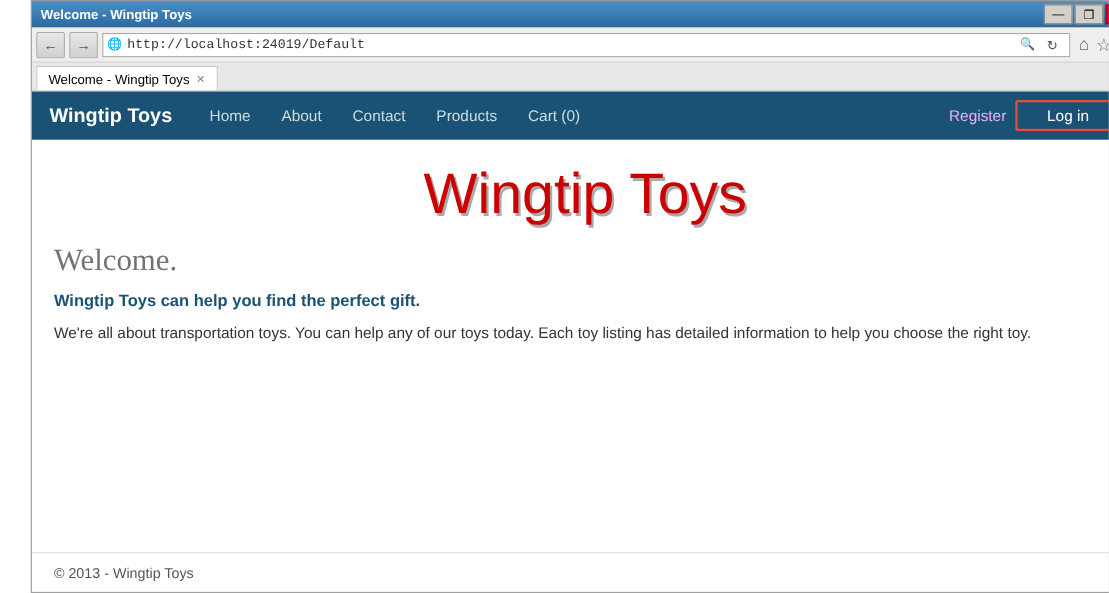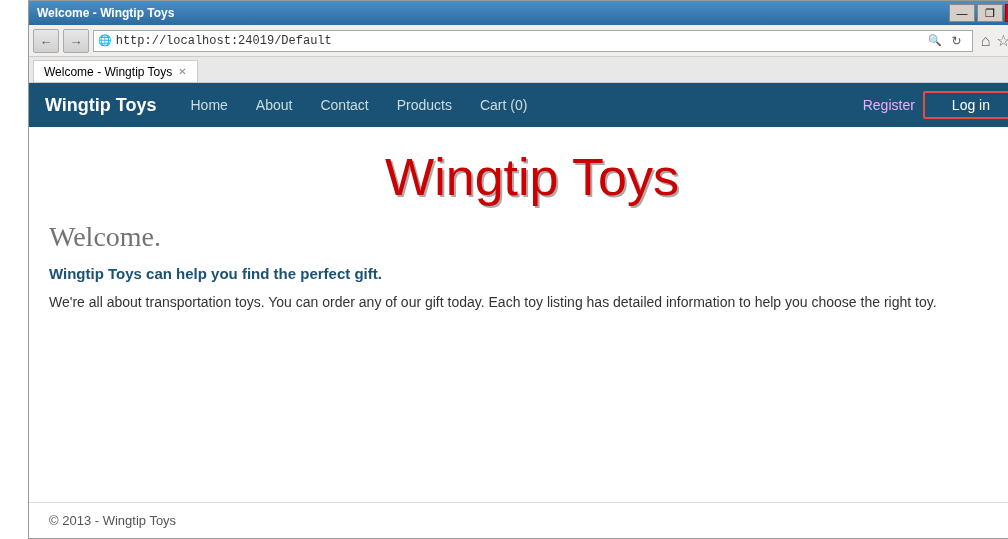--- a/index.html
+++ b/index.html
@@ -317,21 +317,21 @@
 
       <div class="site-logo">
         <span class="logo-text">Wingtip Toys</span>
       </div>
 
 
       <h1 class="welcome-heading">Welcome.</h1>
 
       <h2 class="welcome-subheading">Wingtip Toys can help you find the perfect gift.</h2>
 
-      <p class="welcome-text">We're all about transportation toys. You can order any of our gift today. Each toy listing has detailed information to help you choose the right toy.</p>
+      <p class="welcome-text">We're all about transportation toys. You can help any of our toys today. Each toy listing has detailed information to help you choose the right toy.</p>
 
     </div>
 
     <div class="site-footer">
       <span>© 2013 - Wingtip Toys</span>
     </div>
 
   </div>
 </div>
 

